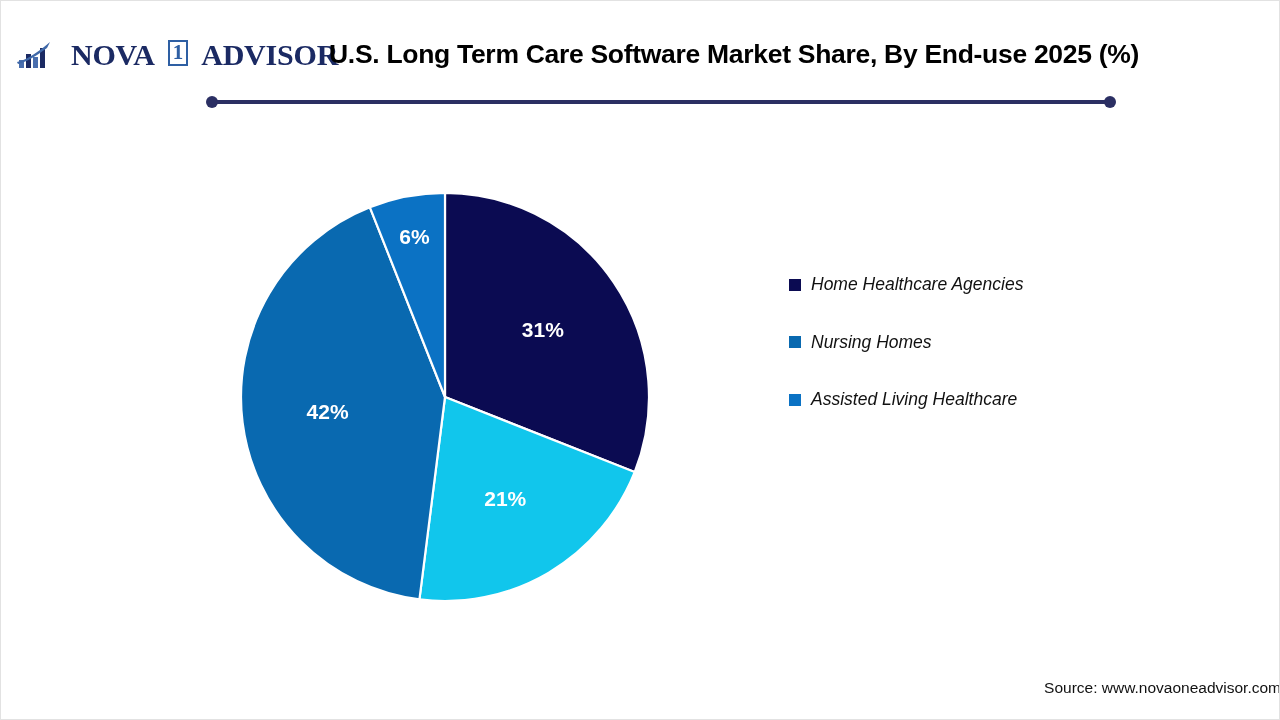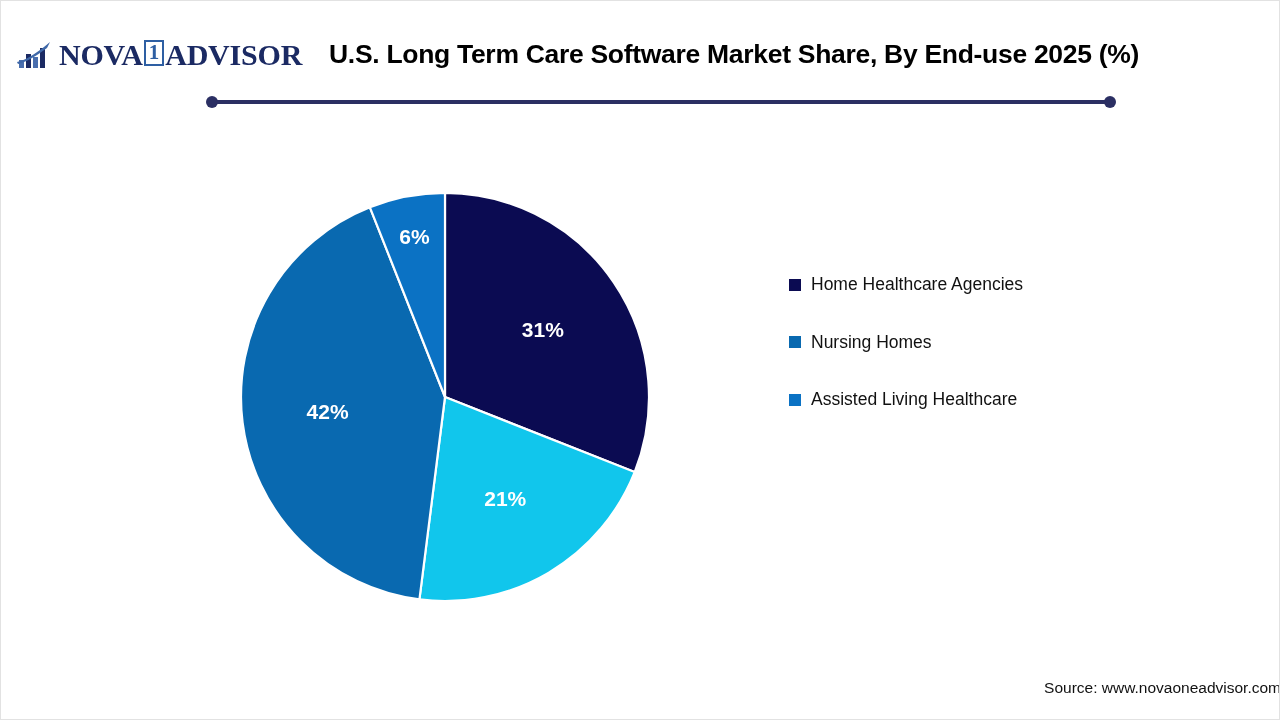--- a/index.html
+++ b/index.html
@@ -21,20 +21,21 @@
   }
 
   
   #logo {
     position: absolute;
     left: 16px;
     top: 34px;
     display: flex;
     align-items: center;
     height: 40px;
+    gap: 12px;
   }
   #logo-mark {
     width: 40px;
     height: 30px;
     margin-right: 2px;
     flex: 0 0 auto;
   }
   .logo-word {
     font-family: "Liberation Serif", serif;
     font-weight: bold;
@@ -113,20 +114,21 @@
     width: 12px;
     height: 12px;
     flex: 0 0 auto;
     margin-right: 10px;
   }
   .legend-label {
     font-family: "Liberation Sans", sans-serif;
     font-size: 17.5px;
     color: #111111;
     white-space: nowrap;
+    font-style: italic;
   }
 
   
   #source {
     position: absolute;
     left: 0;
     top: 678px;
     width: 1280px;
     text-align: right;
     font-family: "Liberation Sans", sans-serif;

